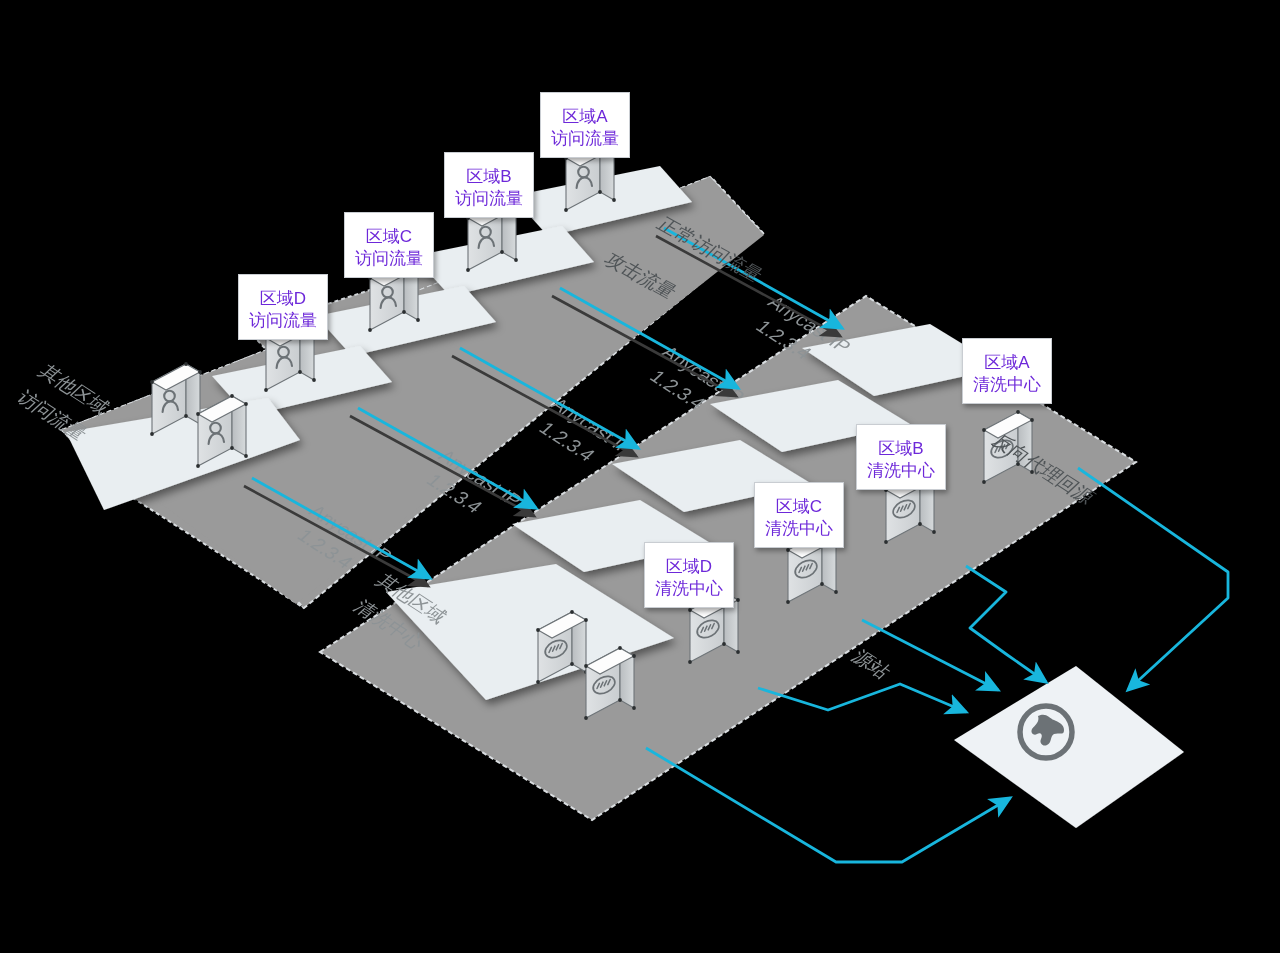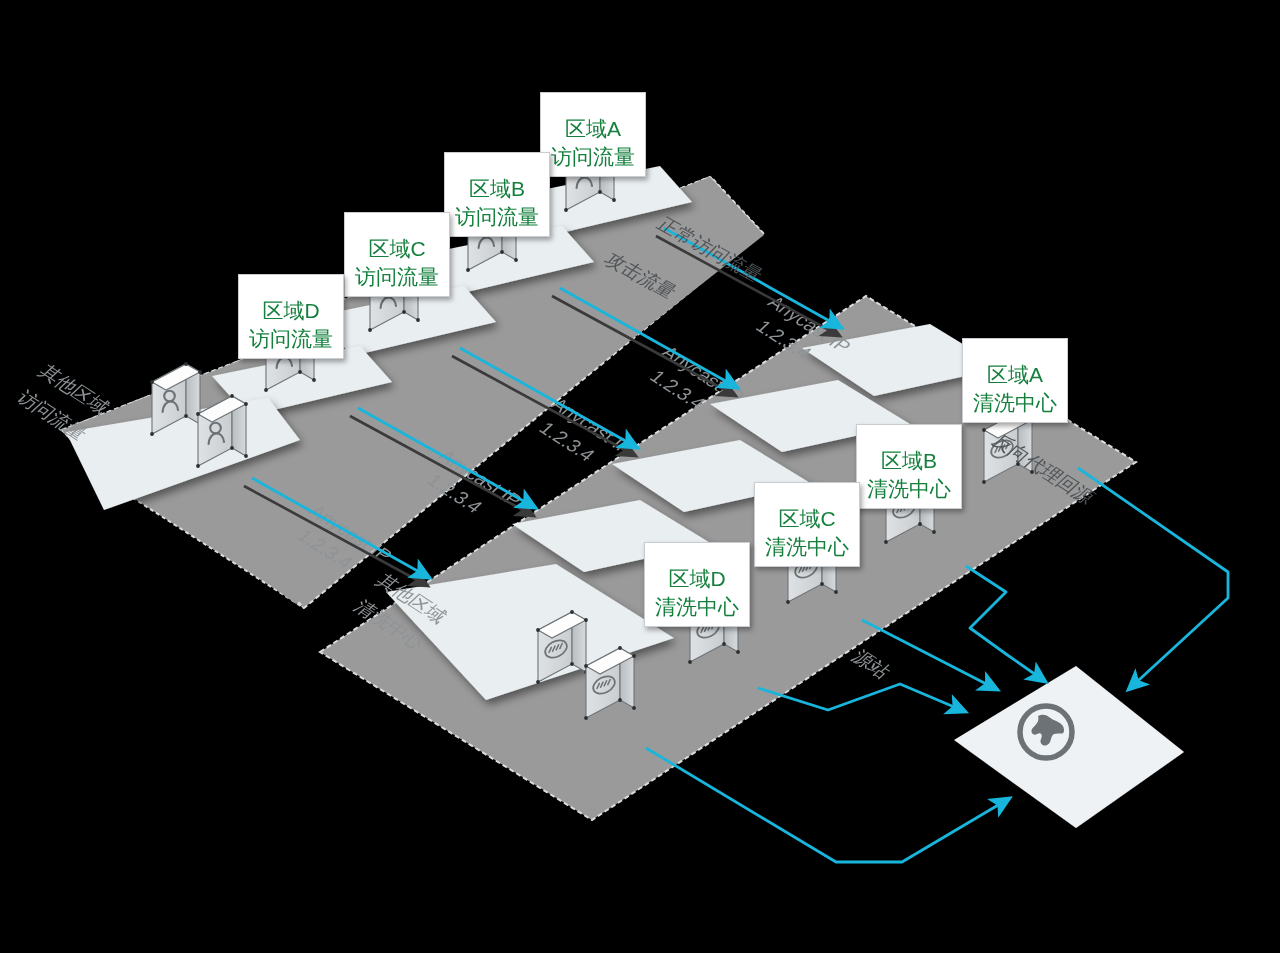--- a/index.html
+++ b/index.html
@@ -5,22 +5,22 @@
 <style>
   html,body{margin:0;padding:0;background:#000;}
   body{width:1280px;height:953px;overflow:hidden;
        font-family:"Liberation Sans","DejaVu Sans",sans-serif;}
   #stage{position:relative;width:1280px;height:953px;background:#000;}
   svg#scene{position:absolute;left:0;top:0;width:1280px;height:953px;}
 
   
   .callout{
     position:absolute;background:#ffffff;border:1px solid #c9cdd2;
-    color:#15803d;font-size:21px;line-height:1.32;text-align:center;
-    padding:22px 10px 6px 10px;white-space:nowrap;
+    color:#6d28d9;font-size:17px;line-height:1.32;text-align:center;
+    padding:13px 10px 6px 10px;white-space:nowrap;
     box-shadow:2px 3px 5px rgba(0,0,0,.35);
   }
   .callout span{display:block;}
 </style>
 </head>
 <body>
 
 <div id="stage">
 
 <svg id="scene" viewBox="0 0 1280 953">

